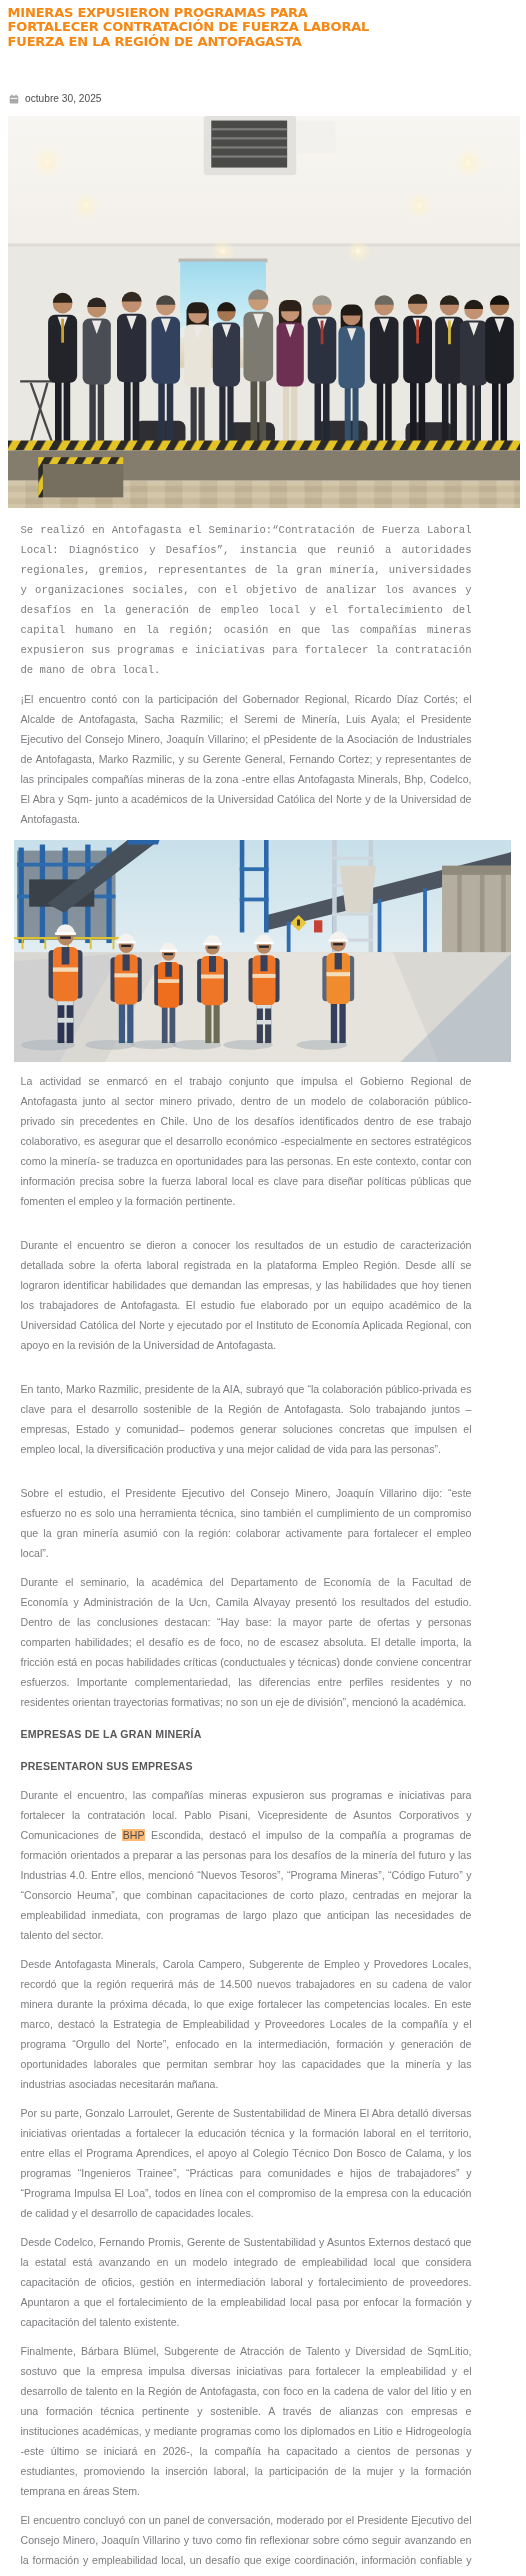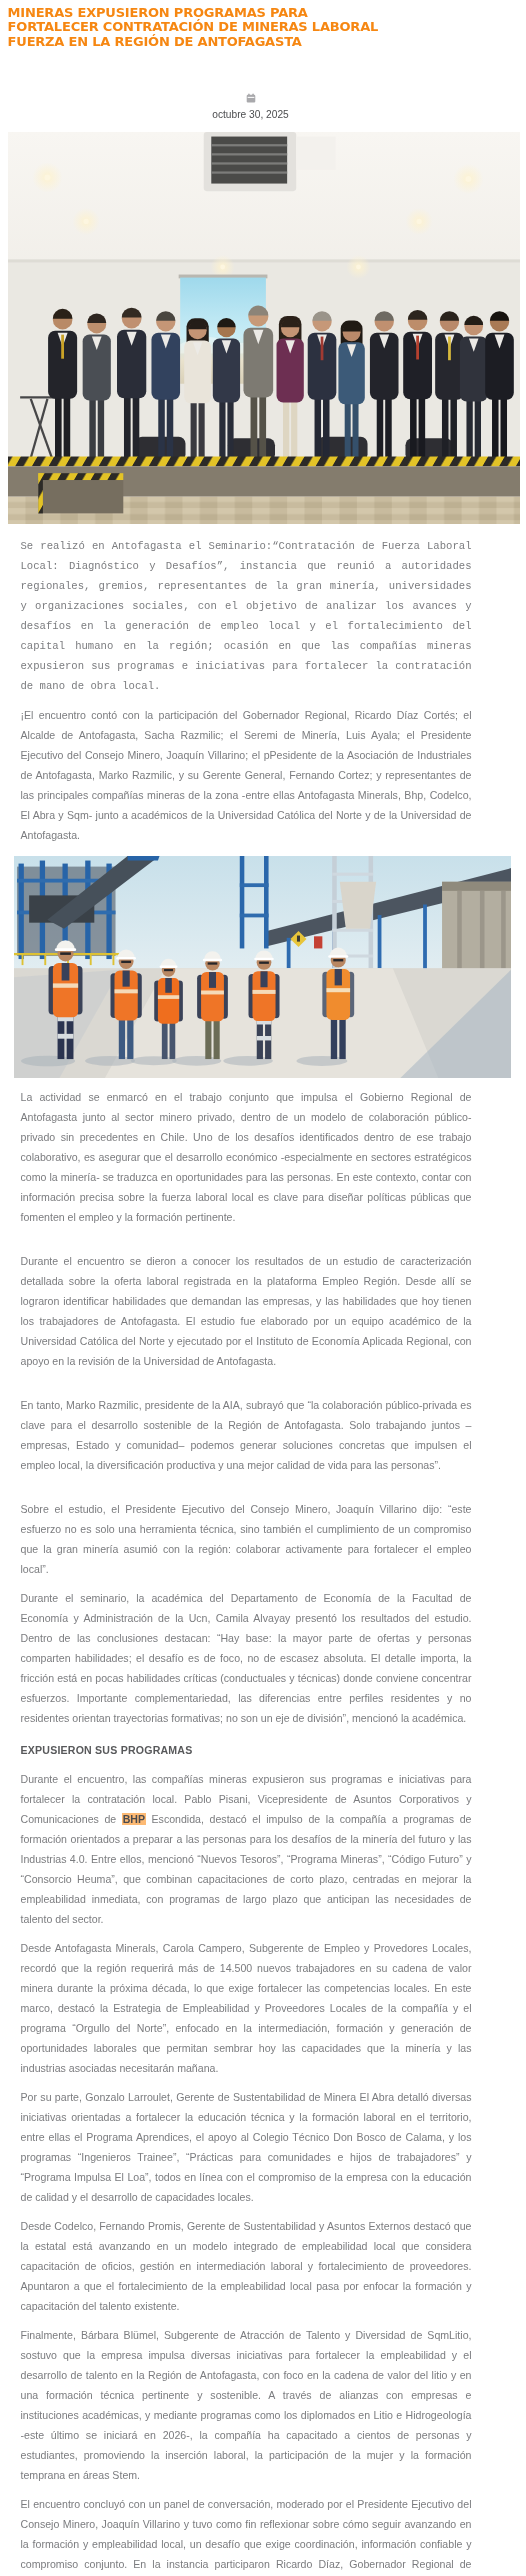--- a/index.html
+++ b/index.html
@@ -5,43 +5,43 @@
   html,body{margin:0;padding:0;background:#ffffff;}
   body{font-family:"Liberation Sans",sans-serif;}
   .page{width:492px;box-sizing:border-box;padding:4.5px 0 20px 0;background:#fff;}
 
   h1.title{margin:1.5px 7.6px 0 7.6px;color:#F68712;font-weight:bold;
     font-family:"DejaVu Sans","Liberation Sans",sans-serif;
     font-size:13px;line-height:14.4px;letter-spacing:-0.2px;}
   .tline{display:block;}
 
   .date-row{display:flex;align-items:center;gap:6px;margin:44px 0 0 9px;
-    color:#4c4d4f;font-size:10.2px;flex-direction:column;}
+    color:#4c4d4f;font-size:10.2px;}
   .cal{display:inline-flex;line-height:0;}
 
   figure.photo{margin:12px 0 0 7.6px;padding:0;width:512px;height:392px;overflow:hidden;}
   figure.photo svg{display:block;width:100%;height:100%;}
   figure.photo.p2{margin:10.6px 0 0 14.4px;width:497px;height:222px;}
 
   p.body{margin:9px 20.5px 0 20.5px;color:#7b7c7f;font-size:10.6px;line-height:20px;
     text-align:justify;}
   p.first{margin-top:12px;font-family:Liberation Mono, monospace;}
   p.gap-lg{margin-top:24px;}
   h2.sec{margin:12px 20.5px 0 20.5px;color:#58595b;font-size:10.6px;line-height:20px;
     font-weight:bold;letter-spacing:0.2px;}
-  mark.hl{background:#fdba74;color:#4b4b4e;font-weight:bold;padding:0 0.8px;}
+  mark.hl{background:#fdba74;color:#4b4b4e;font-weight:normal;padding:0 0.8px;}
 </style>
 </head>
 <body>
 
 <article class="page">
 
   <h1 class="title">
     <span class="tline">MINERAS EXPUSIERON PROGRAMAS PARA</span>
-    <span class="tline">FORTALECER CONTRATACIÓN DE MINERAS LABORAL</span>
+    <span class="tline">FORTALECER CONTRATACIÓN DE FUERZA LABORAL</span>
     <span class="tline">FUERZA EN LA REGIÓN DE ANTOFAGASTA</span>
   </h1>
 
   <div class="date-row">
     <span class="cal">
       <svg width="10" height="10" viewBox="0 0 14 14" aria-hidden="true">
         <rect x="1" y="2.6" width="12" height="10.8" rx="1.6" fill="#a9a9ac"></rect>
         <rect x="3.1" y="0.6" width="2" height="3.4" rx="1" fill="#a9a9ac"></rect>
         <rect x="8.9" y="0.6" width="2" height="3.4" rx="1" fill="#a9a9ac"></rect>
         <rect x="2.3" y="5.4" width="9.4" height="1.5" fill="#ffffff" opacity="0.95"></rect>
@@ -436,21 +436,22 @@
         </g>
     </svg>
   </figure>
 
   <p class="body">La actividad se enmarcó en el trabajo conjunto que impulsa el Gobierno Regional de Antofagasta junto al sector minero privado, dentro de un modelo de colaboración público-privado sin precedentes en Chile. Uno de los desafíos identificados dentro de ese trabajo colaborativo, es asegurar que el desarrollo económico -especialmente en sectores estratégicos como la minería- se traduzca en oportunidades para las personas. En este contexto, contar con información precisa sobre la fuerza laboral local es clave para diseñar políticas públicas que fomenten el empleo y la formación pertinente.</p>
   <p class="body gap-lg">Durante el encuentro se dieron a conocer los resultados de un estudio de caracterización detallada sobre la oferta laboral registrada en la plataforma Empleo Región. Desde allí se lograron identificar habilidades que demandan las empresas, y las habilidades que hoy tienen los trabajadores de Antofagasta. El estudio fue elaborado por un equipo académico de la Universidad Católica del Norte y ejecutado por el Instituto de Economía Aplicada Regional, con apoyo en la revisión de la Universidad de Antofagasta.</p>
   <p class="body gap-lg">En tanto, Marko Razmilic, presidente de la AIA, subrayó que “la colaboración público-privada es clave para el desarrollo sostenible de la Región de Antofagasta. Solo trabajando juntos –empresas, Estado y comunidad– podemos generar soluciones concretas que impulsen el empleo local, la diversificación productiva y una mejor calidad de vida para las personas”.</p>
   <p class="body gap-lg">Sobre el estudio, el Presidente Ejecutivo del Consejo Minero, Joaquín Villarino dijo: “este esfuerzo no es solo una herramienta técnica, sino también el cumplimiento de un compromiso que la gran minería asumió con la región: colaborar activamente para fortalecer el empleo local”.</p>
   <p class="body">Durante el seminario, la académica del Departamento de Economía de la Facultad de Economía y Administración de la Ucn, Camila Alvayay presentó los resultados del estudio. Dentro de las conclusiones destacan: “Hay base: la mayor parte de ofertas y personas comparten habilidades; el desafío es de foco, no de escasez absoluta. El detalle importa, la fricción está en pocas habilidades críticas (conductuales y técnicas) donde conviene concentrar esfuerzos. Importante complementariedad, las diferencias entre perfiles residentes y no residentes orientan trayectorias formativas; no son un eje de división”, mencionó la académica.</p>
 
-  <h2 class="sec">EXPUSIERON SUS PROGRAMAS</h2>
+  <h2 class="sec">EMPRESAS DE LA GRAN MINERÍA</h2>
+  <h2 class="sec">PRESENTARON SUS EMPRESAS</h2>
 
   <p class="body"><span>Durante el encuentro, las compañías mineras expusieron sus programas e iniciativas para fortalecer la contratación local. Pablo Pisani, Vicepresidente de Asuntos Corporativos y Comunicaciones de </span><mark class="hl">BHP</mark><span> Escondida, destacó el impulso de la compañía a programas de formación orientados a preparar a las personas para los desafíos de la minería del futuro y las Industrias 4.0. Entre ellos, mencionó “Nuevos Tesoros”, “Programa Mineras”, “Código Futuro” y “Consorcio Heuma”, que combinan capacitaciones de corto plazo, centradas en mejorar la empleabilidad inmediata, con programas de largo plazo que anticipan las necesidades de talento del sector.</span></p>
 
   <p class="body">Desde Antofagasta Minerals, Carola Campero, Subgerente de Empleo y Provedores Locales, recordó que la región requerirá más de 14.500 nuevos trabajadores en su cadena de valor minera durante la próxima década, lo que exige fortalecer las competencias locales. En este marco, destacó la Estrategia de Empleabilidad y Proveedores Locales de la compañía y el programa “Orgullo del Norte”, enfocado en la intermediación, formación y generación de oportunidades laborales que permitan sembrar hoy las capacidades que la minería y las industrias asociadas necesitarán mañana.</p>
   <p class="body">Por su parte, Gonzalo Larroulet, Gerente de Sustentabilidad de Minera El Abra detalló diversas iniciativas orientadas a fortalecer la educación técnica y la formación laboral en el territorio, entre ellas el Programa Aprendices, el apoyo al Colegio Técnico Don Bosco de Calama, y los programas “Ingenieros Trainee”, “Prácticas para comunidades e hijos de trabajadores” y “Programa Impulsa El Loa”, todos en línea con el compromiso de la empresa con la educación de calidad y el desarrollo de capacidades locales.</p>
   <p class="body">Desde Codelco, Fernando Promis, Gerente de Sustentabilidad y Asuntos Externos destacó que la estatal está avanzando en un modelo integrado de empleabilidad local que considera capacitación de oficios, gestión en intermediación laboral y fortalecimiento de proveedores. Apuntaron a que el fortalecimiento de la empleabilidad local pasa por enfocar la formación y capacitación del talento existente.</p>
   <p class="body">Finalmente, Bárbara Blümel, Subgerente de Atracción de Talento y Diversidad de SqmLitio, sostuvo que la empresa impulsa diversas iniciativas para fortalecer la empleabilidad y el desarrollo de talento en la Región de Antofagasta, con foco en la cadena de valor del litio y en una formación técnica pertinente y sostenible. A través de alianzas con empresas e instituciones académicas, y mediante programas como los diplomados en Litio e Hidrogeología -este último se iniciará en 2026-, la compañía ha capacitado a cientos de personas y estudiantes, promoviendo la inserción laboral, la participación de la mujer y la formación temprana en áreas Stem.</p>
   <p class="body">El encuentro concluyó con un panel de conversación, moderado por el Presidente Ejecutivo del Consejo Minero, Joaquín Villarino y tuvo como fin reflexionar sobre cómo seguir avanzando en la formación y empleabilidad local, un desafío que exige coordinación, información confiable y compromiso conjunto. En la instancia participaron Ricardo Díaz, Gobernador Regional de Antofagasta; Camila Alvayay, académica de la Universidad Católica del Norte; Natalia Morales, Gerenta del Consejo de Competencias Mineras y Fernando Cortez, Gerente General de la Asociación de Industriales de Antofagasta.</p>
 
 </article>

